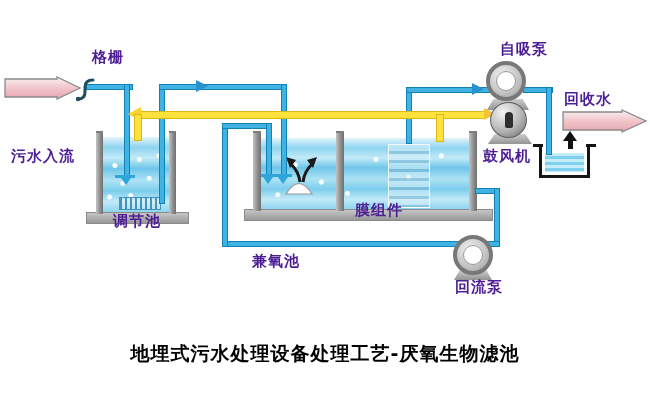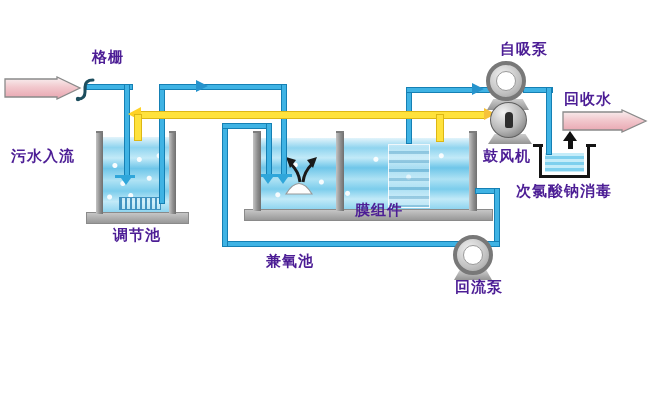--- a/index.html
+++ b/index.html
@@ -161,22 +161,22 @@
   <svg class="abs" style="left:74px;top:76px;" width="22" height="26" viewBox="0 0 22 26">
     <circle cx="4" cy="23" r="2.2" fill="#1d4e5e"></circle>
     <path d="M4 23 q7 0 7 -7 l0 -5 q0 -7 8 -7" fill="none" stroke="#1d4e5e" stroke-width="3" stroke-linecap="round"></path>
   </svg>
 
   <div class="upstem" style="left:568px;top:140px;width:5px;height:9px;"></div>
   <div class="uphead" style="left:563px;top:131px;"></div>
 
   <div class="lbl" style="left:92px;top:49px;">格栅</div>
   <div class="lbl" style="left:11px;top:100px;margin-top:48px;">污水入流</div>
-  <div class="lbl" style="left:113px;top:227px;">调节池</div>
-  <div class="lbl" style="left:266px;top:253px;">兼氧池</div>
+  <div class="lbl" style="left:113px;top:213px;">调节池</div>
+  <div class="lbl" style="left:252px;top:253px;">兼氧池</div>
   <div class="lbl" style="left:355px;top:186px;margin-top:16px;">膜组件</div>
   <div class="lbl" style="left:455px;top:279px;">回流泵</div>
   <div class="lbl" style="left:500px;top:41px;">自吸泵</div>
   <div class="lbl" style="left:483px;top:148px;">鼓风机</div>
-  <div class="lbl" style="left:516px;top:183px;">次氯酸钠消毒</div>
   <div class="lbl" style="left:564px;top:91px;">回收水</div>
 
+  <div class="title">地埋式污水处理设备处理工艺-厌氧生物滤池</div>
 </div>
 
 </body></html>

